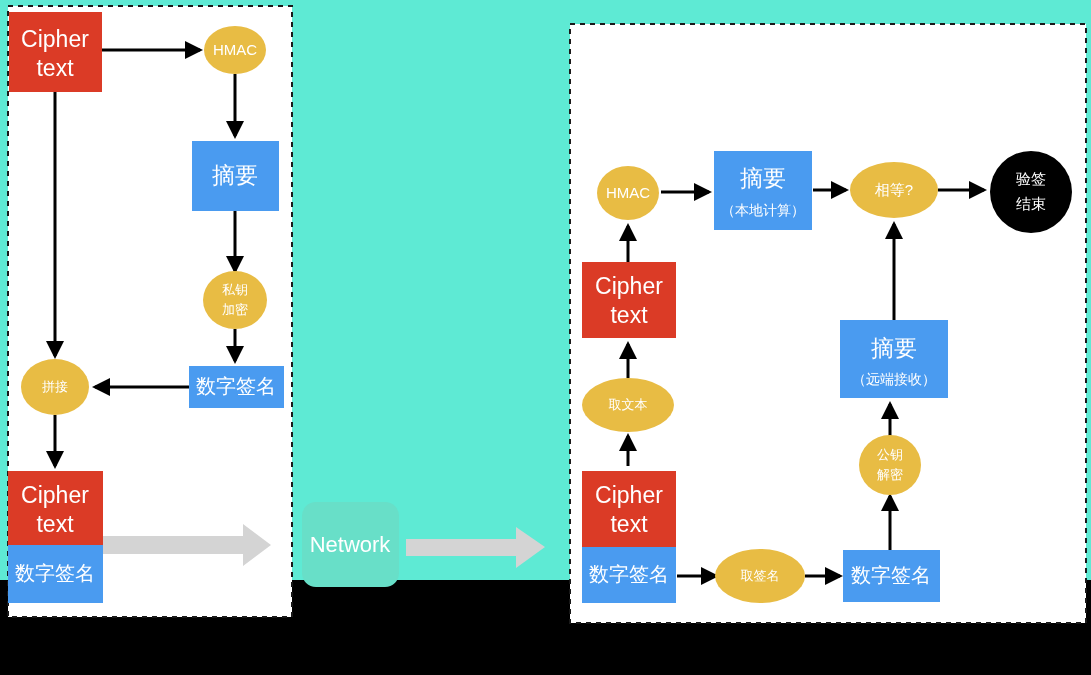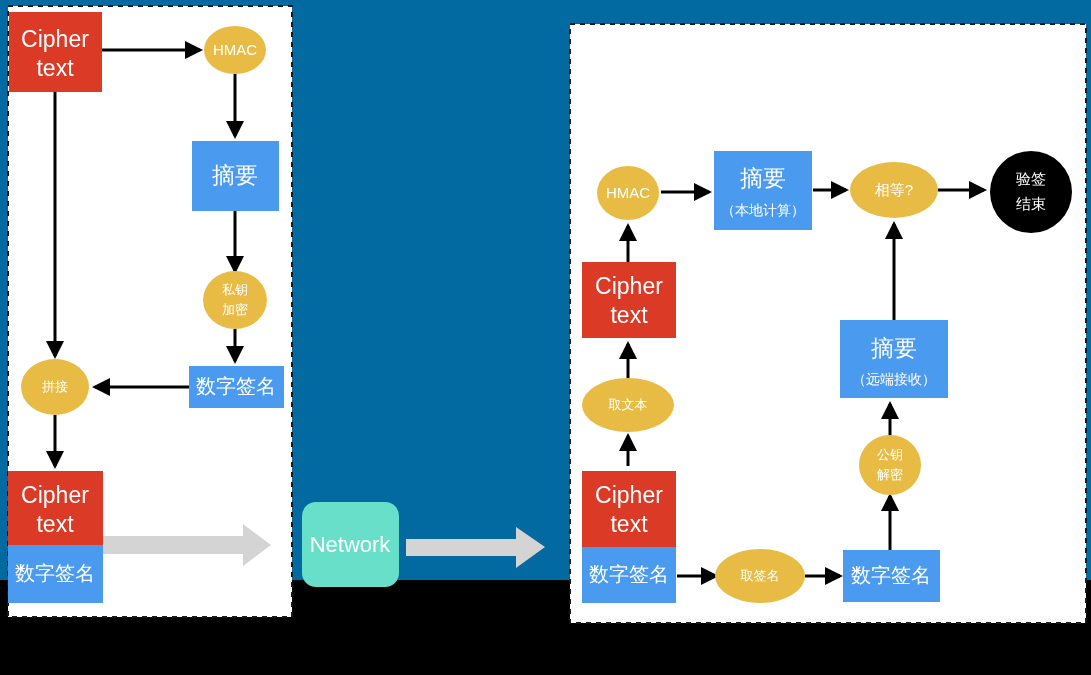--- a/index.html
+++ b/index.html
@@ -10,21 +10,21 @@
   body {
     width: 1091px;
     height: 675px;
     overflow: hidden;
     font-family: "Liberation Sans", "DejaVu Sans", sans-serif;
   }
   #canvas {
     position: relative;
     width: 1091px;
     height: 580px;
-    background: #0369a1;
+    background: #5eead4;
   }
   svg.diagram {
     position: absolute;
     top: 0;
     left: 0;
     width: 1091px;
     height: 675px;
   }
   .panel-bg { fill: #ffffff; }
   .panel-border {

